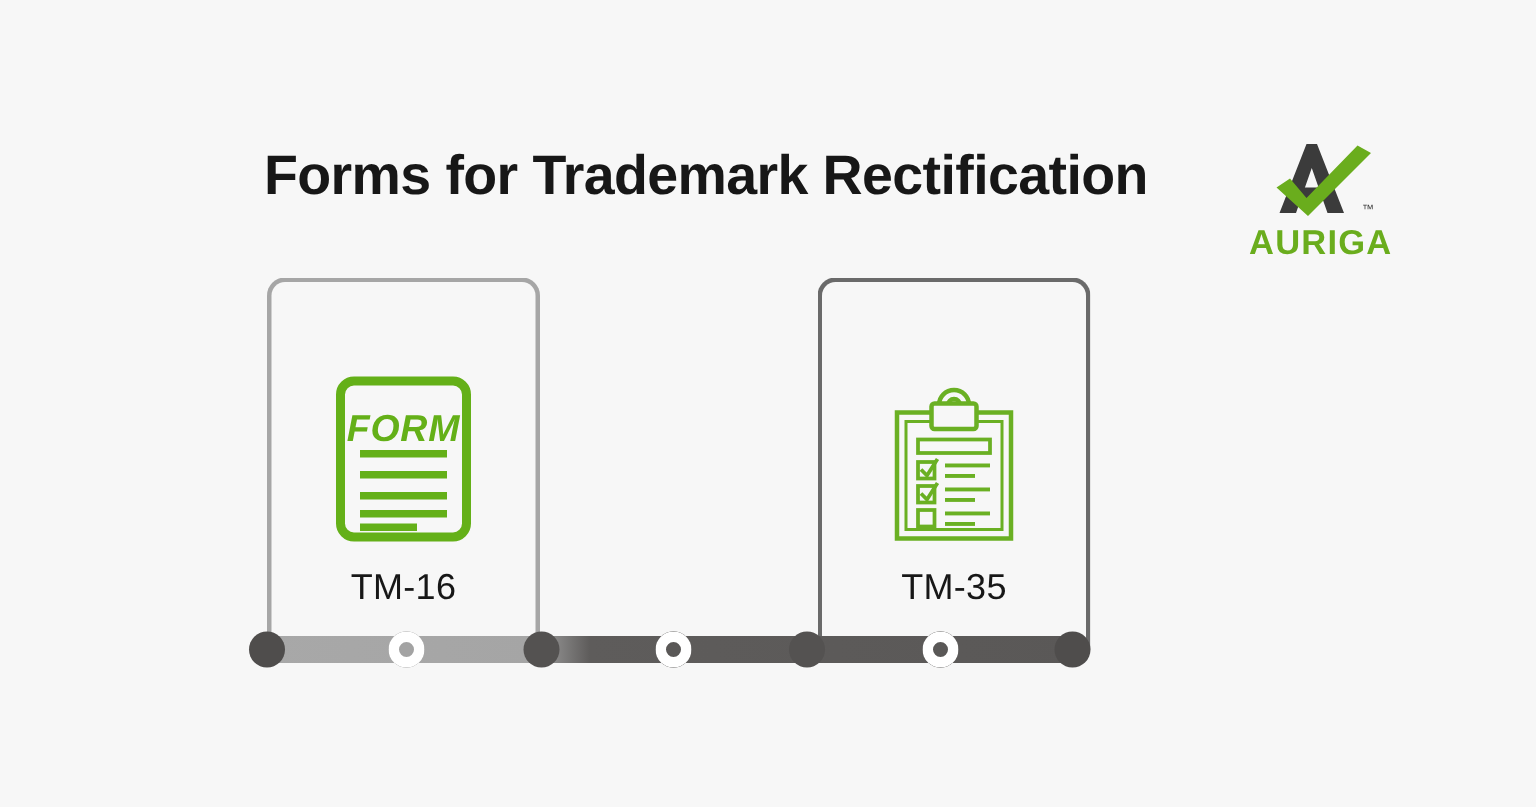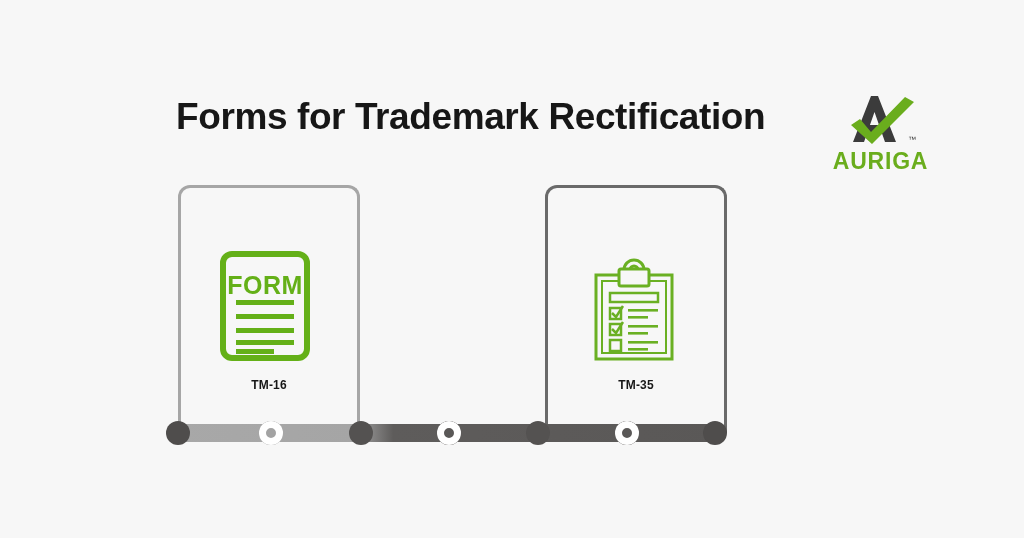--- a/index.html
+++ b/index.html
@@ -86,28 +86,29 @@
   .card-1 { left: 0px;   border-color: #a6a6a6; }
   .card-2 { left: 189px; border-color: #6f6f6f; }
   .card-3 { left: 367px; border-color: #6a6a6a; }
 
   .card-icon {
     margin-top: 58px;
     width: 100px;
     height: 120px;
     display: flex;
     align-items: center;
-    justify-content: flex-start;
+    justify-content: center;
+    font-style: italic;
   }
   .card-icon svg { display: block; }
 
   .card-label {
     margin-top: 12px;
-    font-size: 12px;
-    font-weight: bold;
+    font-size: 24px;
+    font-weight: normal;
     color: #171717;
     letter-spacing: 0.2px;
     font-family: "Liberation Sans", sans-serif;
   }
 
   
   .timeline {
     position: absolute;
     left: 174px;
     top: 424px;

